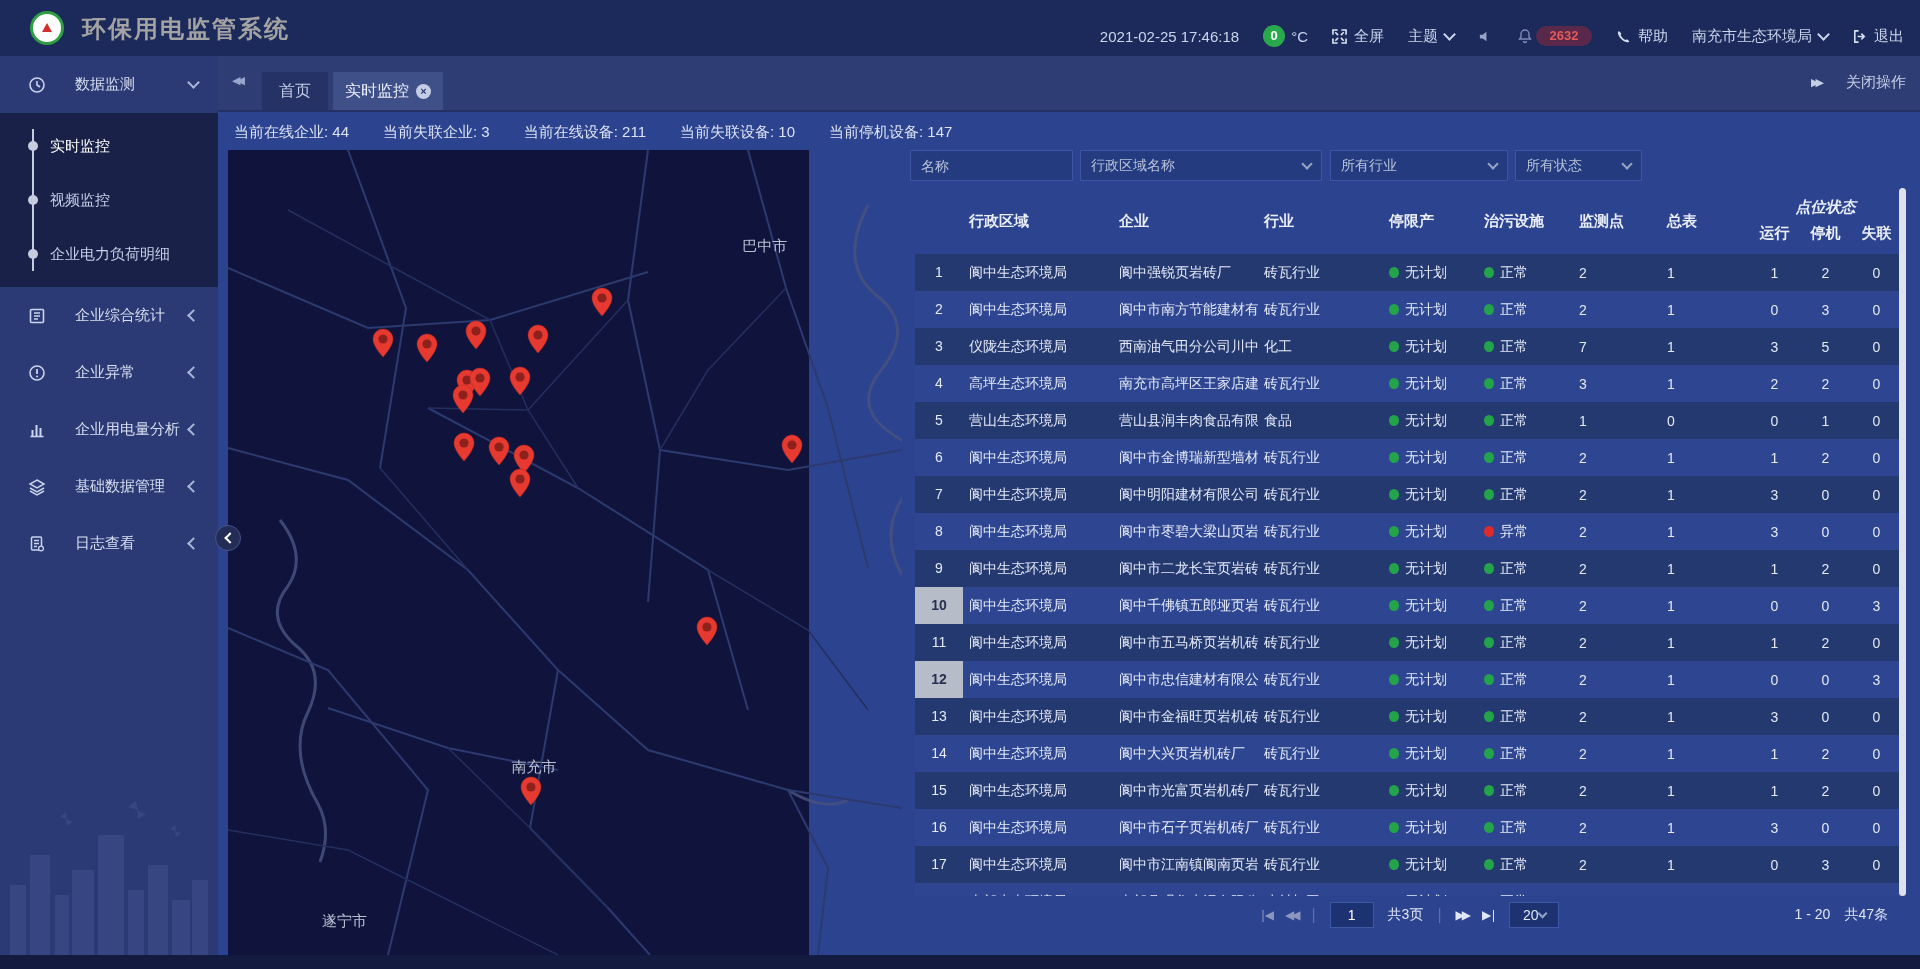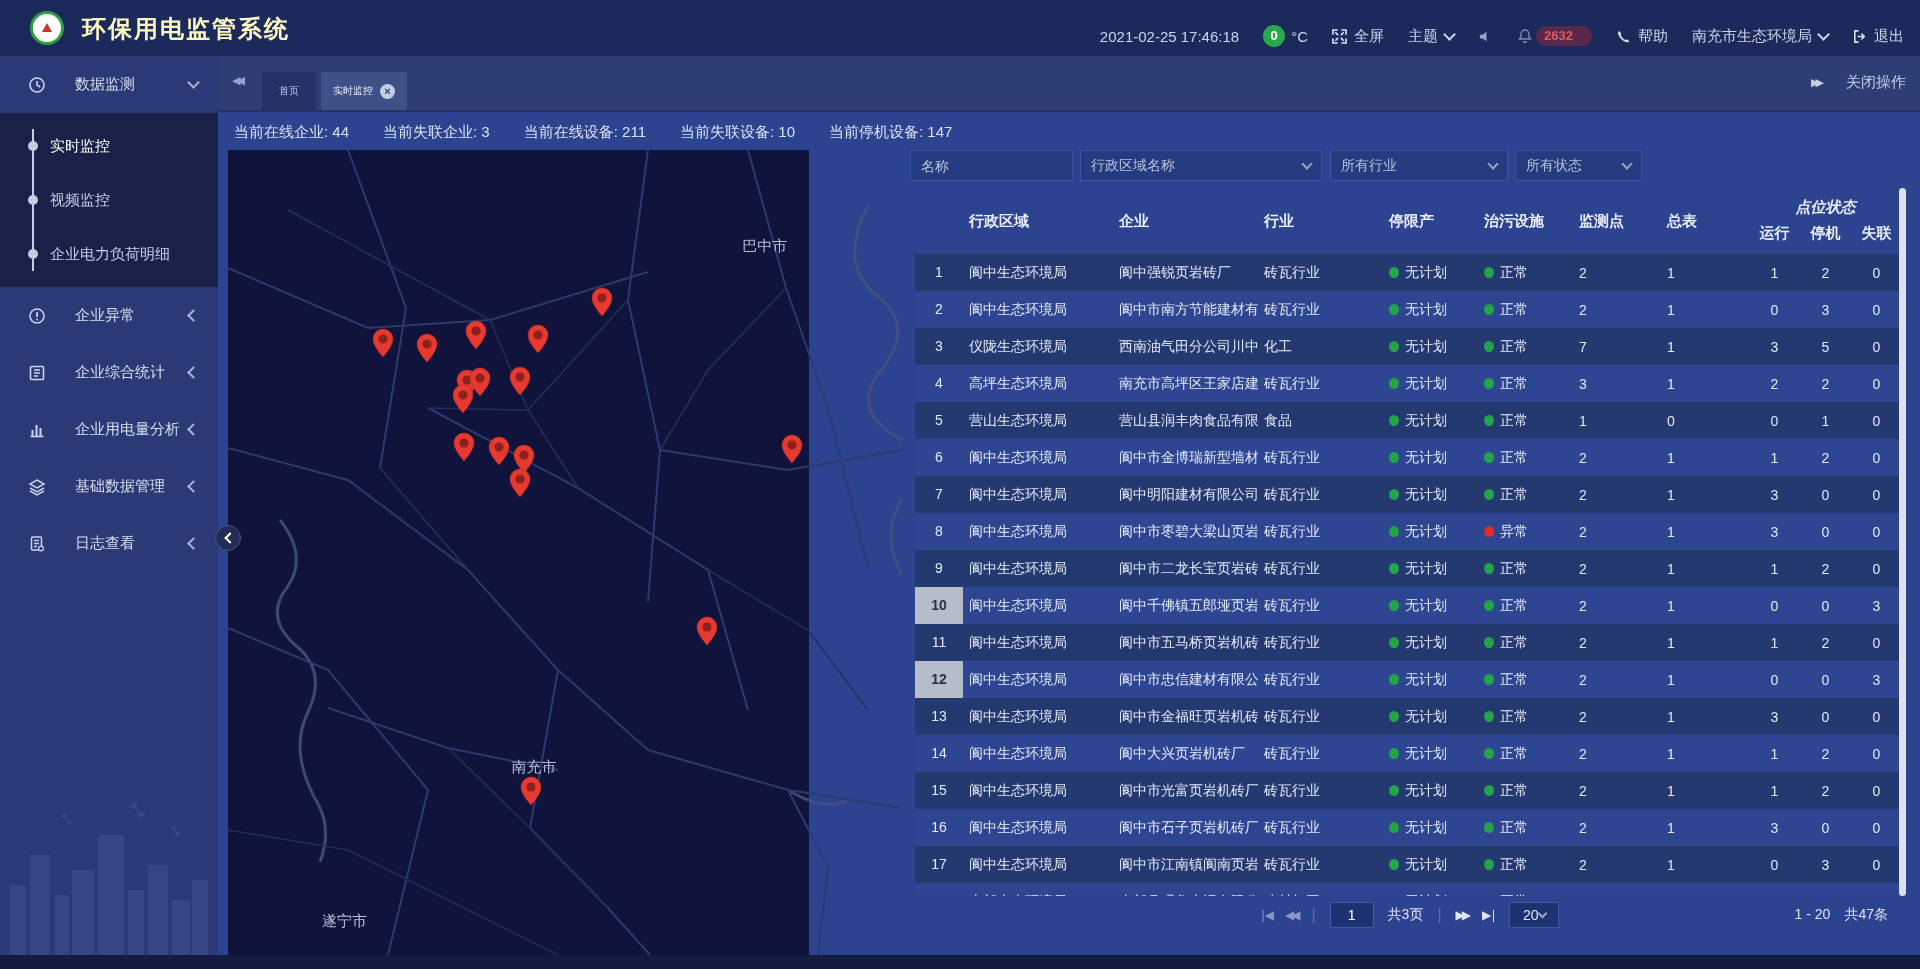--- a/index.html
+++ b/index.html
@@ -4,52 +4,52 @@
 <style>
   html,body{margin:0;padding:0;background:#0e1233;}
   #app{position:relative;width:1920px;height:969px;overflow:hidden;background:#2c438f;
        font-family:"Liberation Sans","DejaVu Sans",sans-serif;color:#dfe5f5;}
   
   .top-header{position:absolute;left:0;top:0;width:1920px;height:56px;background:#1b2a5a;}
   .logo{position:absolute;left:30px;top:11px;width:34px;height:34px;border-radius:50%;
         background:#fff;border:3px solid #2f9e44;box-sizing:border-box;}
   .logo i{position:absolute;left:9px;top:9px;width:0;height:0;border-left:5px solid transparent;
         border-right:5px solid transparent;border-bottom:9px solid #d23030;}
-  .app-title{position:absolute;left:82px;top:13px;font-size:24px;font-weight:bold;color:#fef9c3;letter-spacing:2px;}
+  .app-title{position:absolute;left:82px;top:13px;font-size:24px;font-weight:bold;color:#a3a3a3;letter-spacing:2px;}
   .hdr-right{position:absolute;right:16px;top:8px;height:56px;display:flex;align-items:center;gap:24px;
              font-size:15px;color:#ccd5ec;}
   .temp{display:flex;align-items:center;gap:6px;}
   .temp-circle{width:22px;height:22px;border-radius:50%;background:#2aa94c;color:#fff;font-size:13px;
                line-height:22px;text-align:center;font-weight:bold;}
   .hdr-item{display:flex;align-items:center;gap:7px;cursor:pointer;}
   .chev{display:inline-block;width:7px;height:7px;border-right:2px solid currentColor;
         border-bottom:2px solid currentColor;}
   .chev.down{transform:rotate(45deg);margin-top:-4px;}
   .chev.left{transform:rotate(135deg);}
   .badge-pill{min-width:40px;padding:0 8px;height:20px;border-radius:10px;background:#59284a;
-              color:#e25b5b;font-size:13px;font-weight:bold;line-height:20px;margin-left:-4px;}
+              color:#e25b5b;font-size:13px;font-weight:bold;line-height:20px;text-align:center;margin-left:-4px;}
   
   .sidebar{position:absolute;left:0;top:56px;width:218px;bottom:0;background:#2b3a74;overflow:hidden;}
   .menu-item{position:relative;height:57px;display:flex;align-items:center;padding-left:28px;gap:29px;
              font-size:15px;color:#d8dff2;cursor:pointer;}
   .menu-item .mchev{position:absolute;right:20px;color:#aab6d8;}
   .menu-item svg{flex:0 0 18px;}
   .submenu{position:relative;background:#1a2148;padding:6px 0;}
   .submenu .rail{position:absolute;left:32px;top:16px;bottom:16px;width:2px;background:#c6cce0;}
   .sub-item{position:relative;height:54px;display:flex;align-items:center;padding-left:50px;
             font-size:15px;color:#c6cfe8;cursor:pointer;}
   .sub-item .dot{position:absolute;left:28px;width:10px;height:10px;border-radius:50%;background:#c6cce0;}
   .sub-item.active{color:#ffffff;}
   .skyline{position:absolute;left:0;bottom:14px;width:218px;height:160px;opacity:.55;}
   
   .tabbar{position:absolute;left:218px;top:56px;right:0;height:54px;background:#2e3d74;
           border-bottom:2px solid #233164;}
   .tab-nav-left{position:absolute;left:14px;top:18px;font-size:11px;color:#98a5cc;letter-spacing:-4px;cursor:pointer;}
   .tabs{position:absolute;left:44px;top:16px;display:flex;gap:5px;}
-  .tab{height:38px;line-height:38px;padding:0 17px;background:#243266;color:#c3cce6;font-size:10px;cursor:pointer;}
+  .tab{height:38px;line-height:38px;padding:0 17px;background:#243266;color:#c3cce6;font-size:16px;cursor:pointer;}
   .tab.active{background:#3f5088;color:#eaeffa;display:flex;align-items:center;gap:7px;padding:0 12px;}
   .close-x{width:15px;height:15px;border-radius:50%;background:#c3cde6;color:#2e3d74;font-size:11px;
            line-height:15px;text-align:center;font-weight:bold;}
   .close-x::before{content:"×";}
   .tabbar-right{position:absolute;right:14px;top:0;height:52px;display:flex;align-items:center;gap:26px;
                 font-size:15px;color:#c6cfe8;}
   .tab-nav-right{font-size:11px;letter-spacing:-4px;color:#c6cfe8;cursor:pointer;}
   .tab-nav-left::before{content:"◀◀";}
   .tab-nav-right::before{content:"▶▶";}
   
@@ -202,33 +202,33 @@
         <span class="dot"></span>
         <span>视频监控</span>
       </div>
       <div class="sub-item">
         <span class="dot"></span>
         <span>企业电力负荷明细</span>
       </div>
     </div>
     <div class="menu-item">
       <svg width="18" height="18" viewBox="0 0 18 18">
+          <rect x="2.5" y="2.5" width="13" height="13" rx="1" fill="none" stroke="#c9d3ec" stroke-width="1.6"></rect>
+          <path d="M6 6h6M6 9h6M6 12h4" stroke="#c9d3ec" stroke-width="1.4"></path>
+        </svg>
+      <span>企业综合统计</span>
+      <span class="mchev chev left"></span>
+    </div>
+    <div class="menu-item">
+      <svg width="18" height="18" viewBox="0 0 18 18">
           <circle cx="9" cy="9" r="7" fill="none" stroke="#c9d3ec" stroke-width="1.6"></circle>
           <path d="M9 5v5" stroke="#c9d3ec" stroke-width="1.8"></path>
           <circle cx="9" cy="12.6" r="1" fill="#c9d3ec"></circle>
         </svg>
       <span>企业异常</span>
-      <span class="mchev chev left"></span>
-    </div>
-    <div class="menu-item">
-      <svg width="18" height="18" viewBox="0 0 18 18">
-          <rect x="2.5" y="2.5" width="13" height="13" rx="1" fill="none" stroke="#c9d3ec" stroke-width="1.6"></rect>
-          <path d="M6 6h6M6 9h6M6 12h4" stroke="#c9d3ec" stroke-width="1.4"></path>
-        </svg>
-      <span>企业综合统计</span>
       <span class="mchev chev left"></span>
     </div>
     <div class="menu-item">
       <svg width="18" height="18" viewBox="0 0 18 18">
           <path d="M2.5 15.5h13" stroke="#c9d3ec" stroke-width="1.6"></path>
           <path d="M4.5 15V9M8.5 15V4M12.5 15V7" stroke="#c9d3ec" stroke-width="2"></path>
         </svg>
       <span>企业用电量分析</span>
       <span class="mchev chev left"></span>
     </div>

